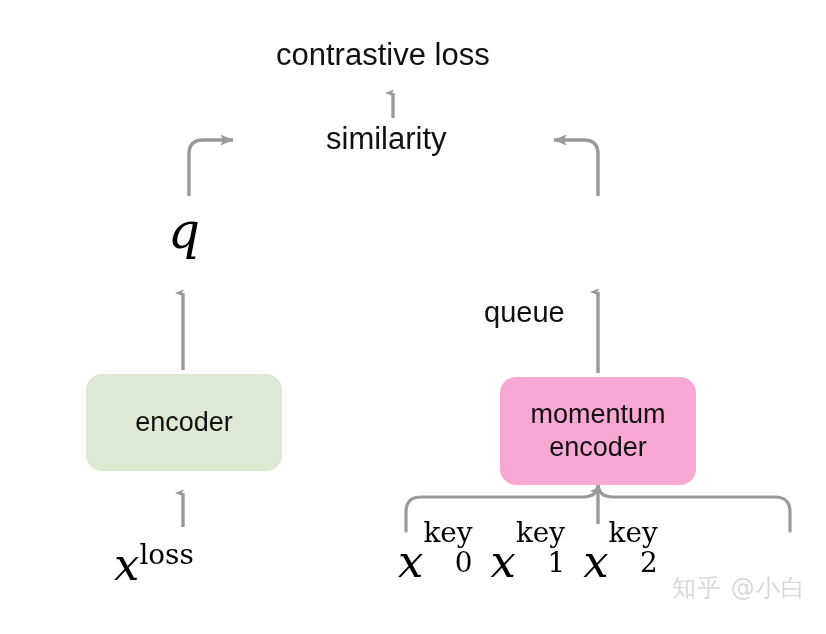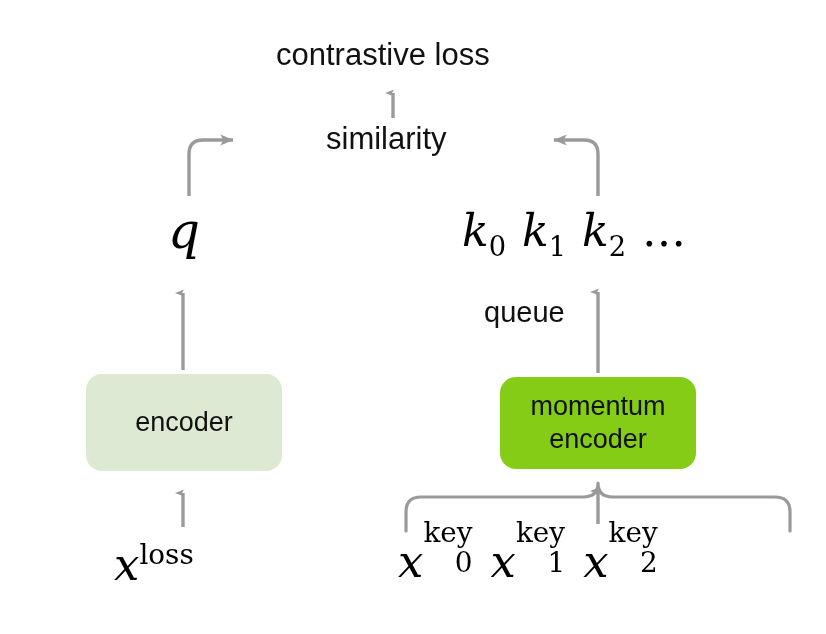--- a/index.html
+++ b/index.html
@@ -96,22 +96,22 @@
     line-height: 1.22;
     user-select: none;
   }
   #box-encoder {
     left: 86px; top: 374px;
     width: 196px; height: 97px;
     background: #dde9d2;
   }
   #box-momentum-encoder {
     left: 500px; top: 377px;
-    width: 196px; height: 92px;
-    background: #84cc16;
+    width: 196px; height: 108px;
+    background: #f9a8d4;
   }
 
   
   #arrows {
     position: absolute;
     left: 0; top: 0;
     width: 826px; height: 634px;
     pointer-events: none;
   }
 
@@ -185,37 +185,35 @@
   <div class="abs label" id="lbl-similarity">similarity</div>
 
   <div class="abs label" id="lbl-contrastive-loss">contrastive loss</div>
 
   <div class="abs label" id="lbl-queue">queue</div>
 
   <div class="abs math" id="sym-q">
     <span class="var">q</span>
   </div>
 
-  <div class="abs math" id="sym-keys">
-    <span class="kitem"><span class="var">k</span><span class="sub">0</span></span><span class="kitem"><span class="var">k</span><span class="sub">1</span></span><span class="kitem"><span class="var">k</span><span class="sub">2</span></span><span class="dots">…</span>
-  </div>
 
   <div class="abs box" id="box-encoder">
     <span>encoder</span>
   </div>
 
   <div class="abs box" id="box-momentum-encoder">
     <span>
       <span>momentum</span><br>
       <span>encoder</span>
     </span>
   </div>
 
   <div class="abs math" id="sym-xquery">
     <span class="var">x</span><span class="sup">loss</span>
   </div>
 
   <div class="abs math" id="sym-xkeys">
     <span class="kx"><span class="var">x</span><span class="supsub"><span class="u">key</span><span class="d">0</span></span></span><span class="kx"><span class="var">x</span><span class="supsub"><span class="u">key</span><span class="d">1</span></span></span><span class="kx"><span class="var">x</span><span class="supsub"><span class="u">key</span><span class="d">2</span></span></span>
   </div>
 
+  <div class="abs" id="watermark">知乎 @小白</div>
 
 </div>
 
 </body></html>

